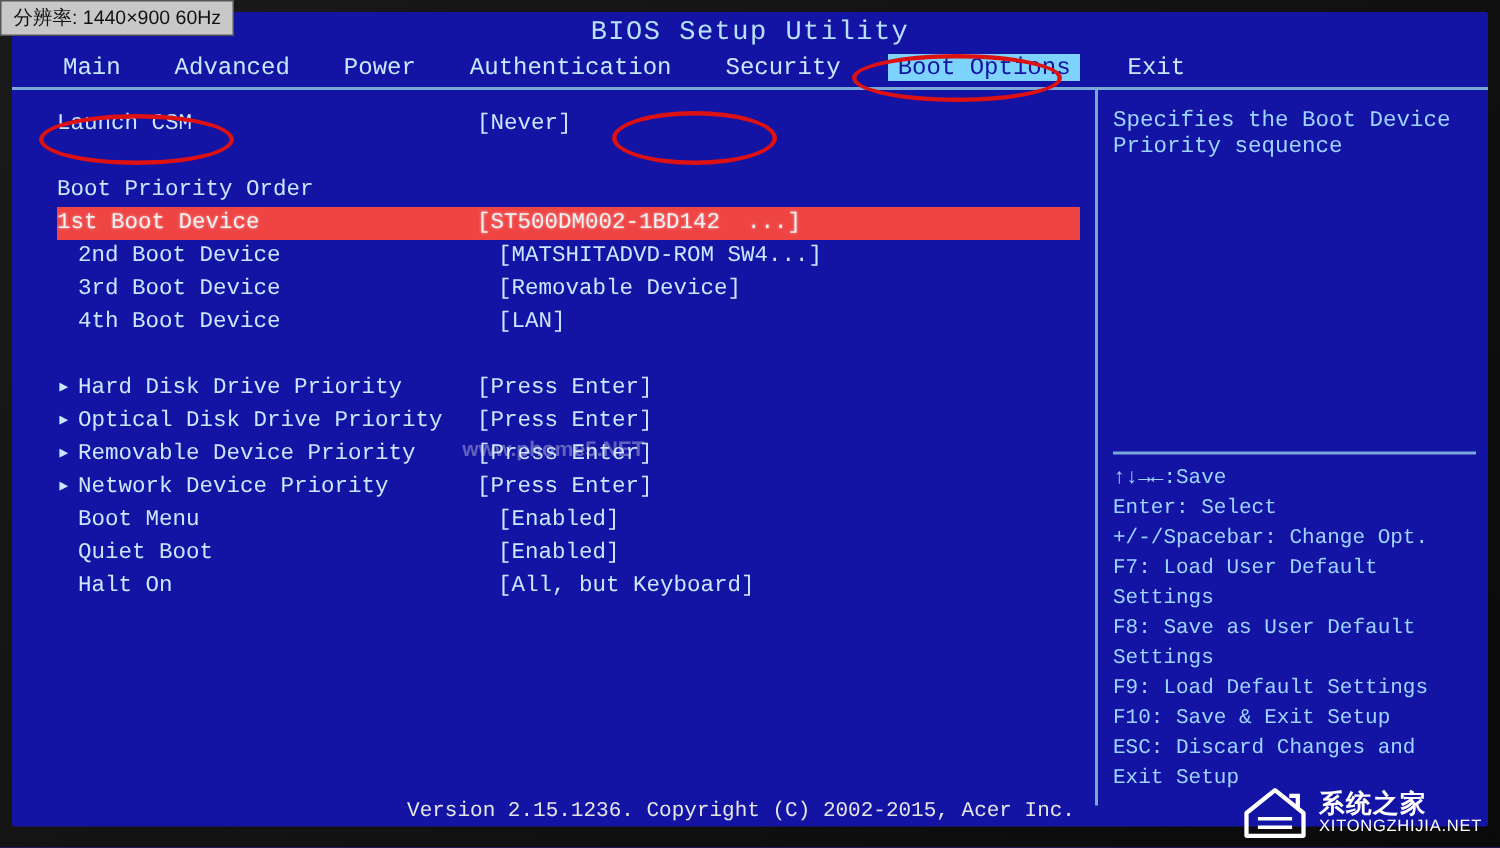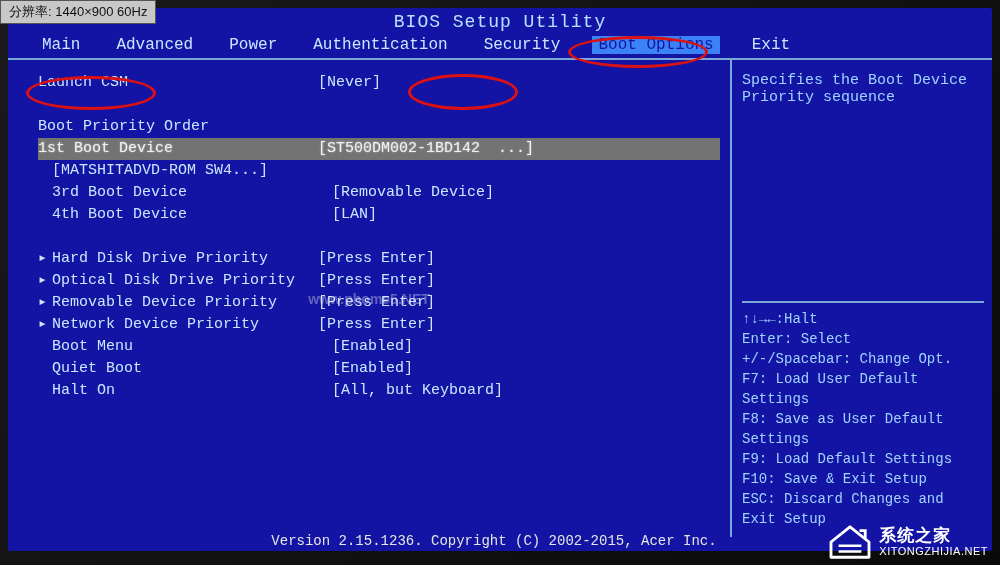--- a/index.html
+++ b/index.html
@@ -53,21 +53,21 @@
   padding: 2px 0 4px 30px;
   border-bottom: 2px solid #7aa8d8;
   font-size: 16px;
 }
 .menu-item {
   color: #c8e8ff;
   cursor: pointer;
   padding: 0 4px;
 }
 .menu-item.active {
-  background: #3b82f6;
+  background: #7dd3fc;
   color: #1414a4;
   padding: 0 6px;
 }
 .content {
   display: flex;
   height: calc(100% - 66px);
   position: relative;
 }
 .main-panel {
   flex: 1;
@@ -82,21 +82,21 @@
 .row .label { width: 280px; flex-shrink: 0; }
 .row .value { }
 .row.highlighted {
   background: #d0d0d0;
   color: #1414a4;
   display: flex;
   padding: 0 0 0 0;
 }
 .row.highlighted .label,
 .row.highlighted .value { color: #fff; text-shadow: 0 0 2px rgba(255,255,255,0.6); }
-.row.highlighted-white { background: #737373; }
+.row.highlighted-white { background: #ef4444; }
 .row.highlighted-white .label,
 .row.highlighted-white .value { color: #f0f0f0; }
 .caret { display:inline-block; width:14px; }
 .indent { padding-left: 14px; }
 .side-panel {
   width: 262px;
   border-left: 2px solid #7aa8d8;
   padding: 12px 8px 8px 10px;
   font-size: 15px;
   color: #9ed4ff;
@@ -187,20 +187,21 @@
 
         <div class="row">
           <span class="label">Boot Priority Order</span>
         </div>
 
         <div class="row highlighted highlighted-white indent">
           <span class="label">1st Boot Device</span>
           <span class="value">[ST500DM002-1BD142  ...]</span>
         </div>
         <div class="row indent">
+          <span class="label">2nd Boot Device</span>
           <span class="value">[MATSHITADVD-ROM SW4...]</span>
         </div>
         <div class="row indent">
           <span class="label">3rd Boot Device</span>
           <span class="value">[Removable Device]</span>
         </div>
         <div class="row indent">
           <span class="label">4th Boot Device</span>
           <span class="value">[LAN]</span>
         </div>
@@ -242,21 +243,21 @@
 
         <div class="center-wm">www.phome5.NET</div>
       </div>
 
       <div class="side-panel">
         <div class="side-top">
           <div>Specifies the Boot Device</div>
           <div>Priority sequence</div>
         </div>
         <div class="side-help">
-          <div>↑↓→←:Halt</div>
+          <div>↑↓→←:Save</div>
           <div>Enter: Select</div>
           <div>+/-/Spacebar: Change Opt.</div>
           <div>F7: Load User Default Settings</div>
           <div>F8: Save as User Default Settings</div>
           <div>F9: Load Default Settings</div>
           <div>F10: Save &amp; Exit Setup</div>
           <div>ESC: Discard Changes and Exit Setup</div>
         </div>
       </div>
     </div>

